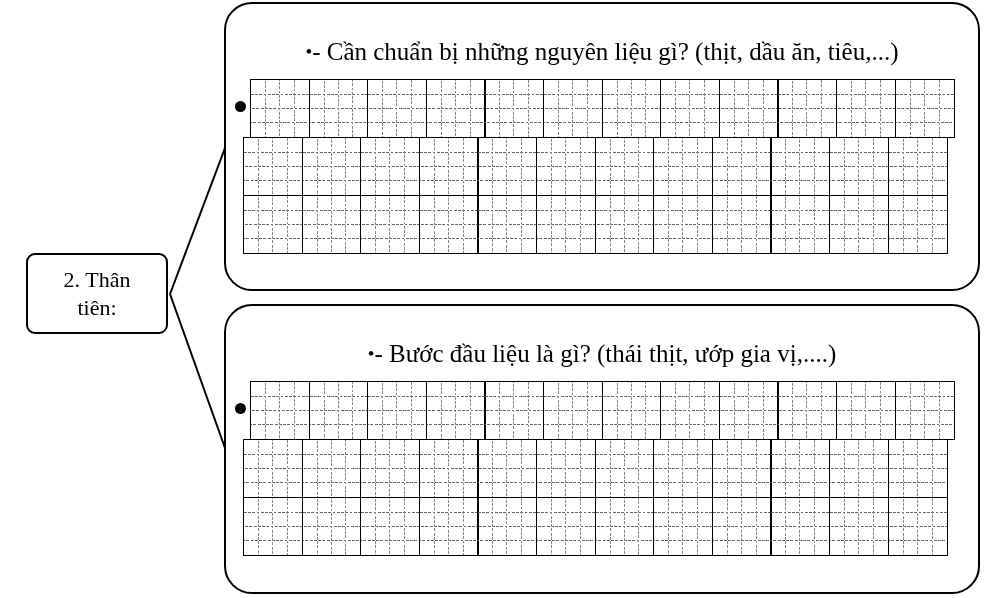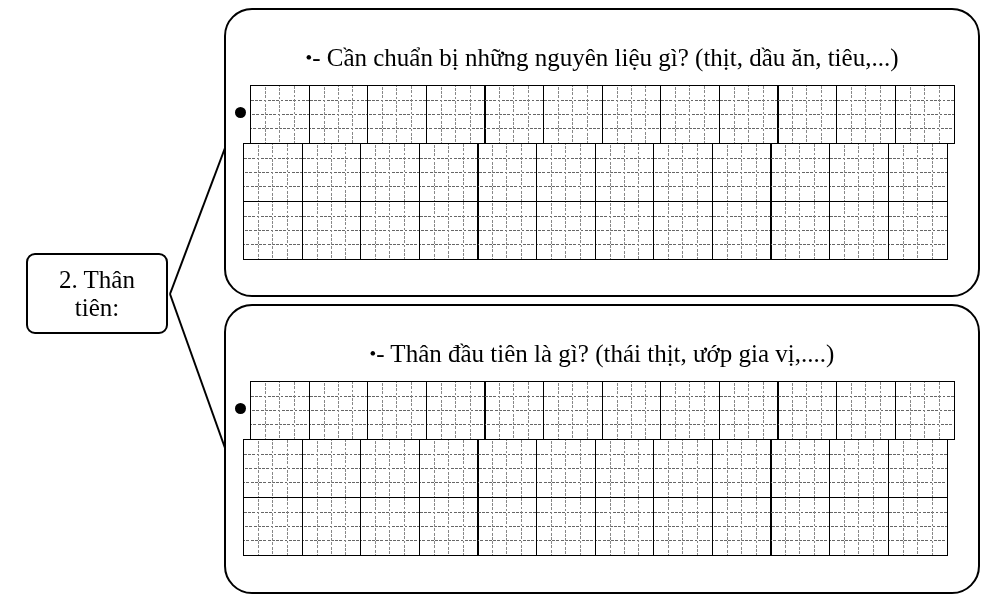--- a/index.html
+++ b/index.html
@@ -2,24 +2,24 @@
 <html><head>
 <meta charset="utf-8">
 <style>
   html, body { margin:0; padding:0; background:#ffffff; }
   body { width:1008px; height:598px; position:relative; overflow:hidden;
          font-family:"Liberation Serif", "DejaVu Serif", serif; color:#000; }
   .connector { position:absolute; left:0; top:0; }
   .label-box { position:absolute; left:26px; top:253px; width:142px; height:81px;
                border:2px solid #000; border-radius:9px; box-sizing:border-box;
                display:flex; flex-direction:column; align-items:center; justify-content:center;
-               font-size:25px; line-height:28px; text-align:center; background:#fff; }
+               font-size:22px; line-height:28px; text-align:center; background:#fff; }
   .panel { position:absolute; left:224px; width:756px; border:2.5px solid #000;
            border-radius:28px; box-sizing:border-box; background:#fff; }
-  .panel.top { top:8px; height:289px; }
+  .panel.top { top:2px; height:289px; }
   .panel.bottom { top:304px; height:290px; }
   .prompt { position:absolute; left:0; right:0; text-align:center; font-size:25px; white-space:nowrap; }
   .panel.top .prompt { top:34px; }
   .panel.bottom .prompt { top:34px; }
   .prompt .bullet { font-size:19px; vertical-align:2px; }
   .grid-row { position:absolute; display:flex; }
   .cell { width:59.8px; height:59px; box-sizing:border-box; border:1.2px solid #000;
           margin-left:-1.2px; position:relative;
           background-image:
             repeating-linear-gradient(to right, transparent 0, transparent 14px, rgba(0,0,0,0) 14px),
@@ -94,21 +94,21 @@
       <div class="cell"></div>
       <div class="cell"></div>
       <div class="cell"></div>
       <div class="cell"></div>
       <div class="cell"></div>
     </div>
 </div>
 
 <div class="panel bottom">
   <div class="prompt">
-    <span class="bullet">•</span><span>- Thân đầu tiên là gì? (thái thịt, ướp gia vị,....)</span>
+    <span class="bullet">•</span><span>- Bước đầu liệu là gì? (thái thịt, ướp gia vị,....)</span>
   </div>
   <div class="dot" style="left:9px; top:97px;"></div>
   <div class="grid-row" style="left:24px; top:75px;">
       <div class="cell"></div>
       <div class="cell"></div>
       <div class="cell"></div>
       <div class="cell"></div>
       <div class="cell"></div>
       <div class="cell"></div>
       <div class="cell"></div>

